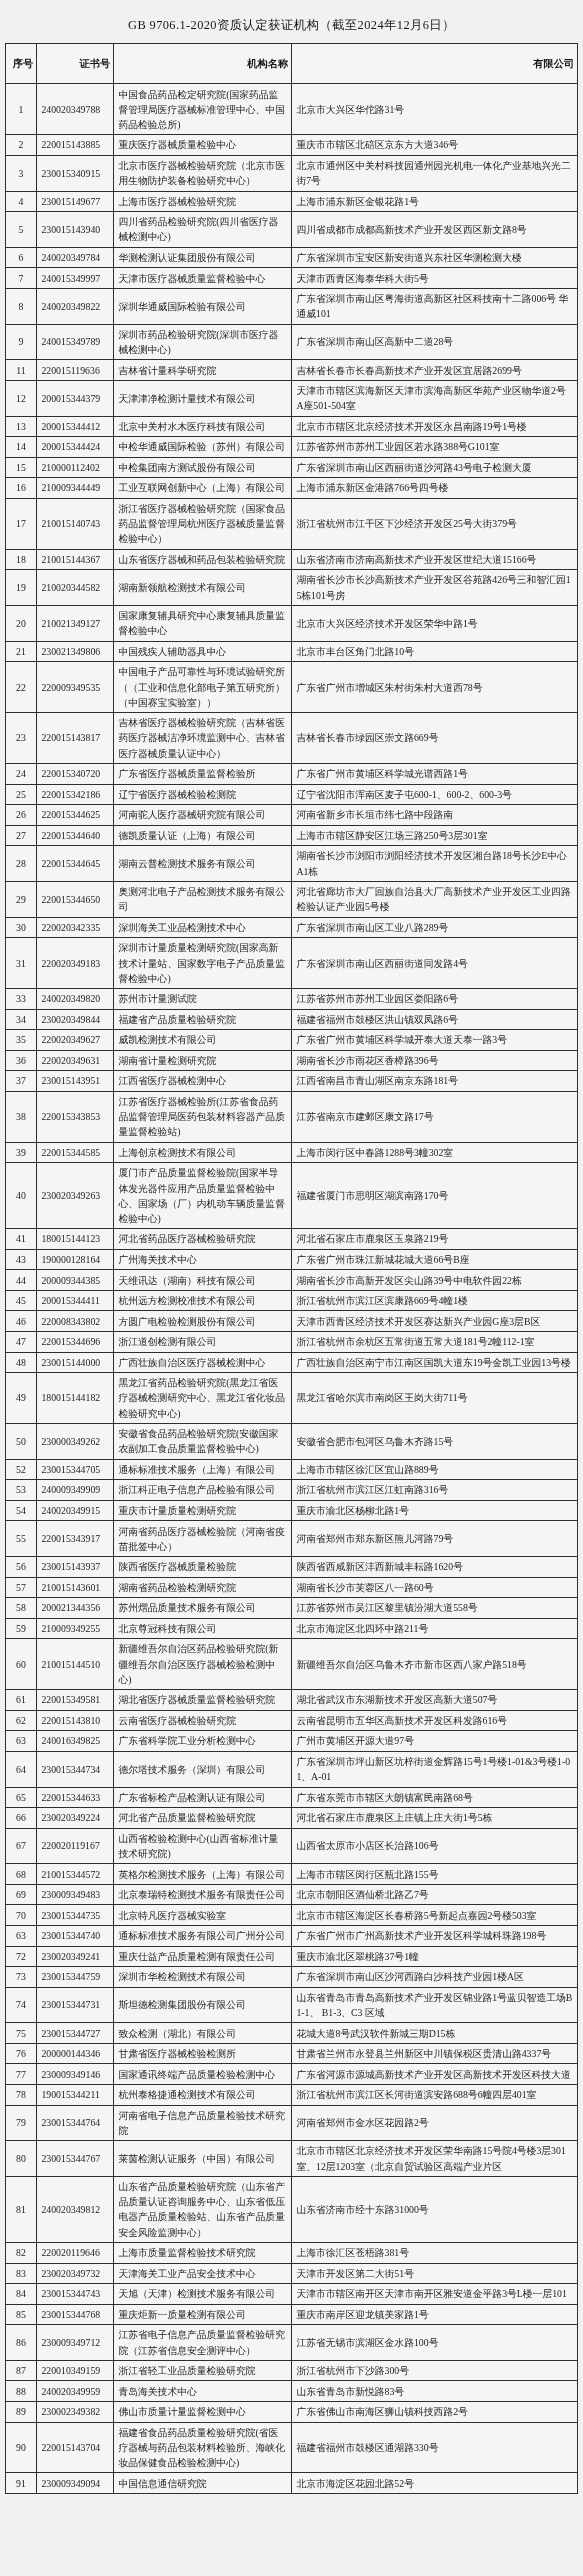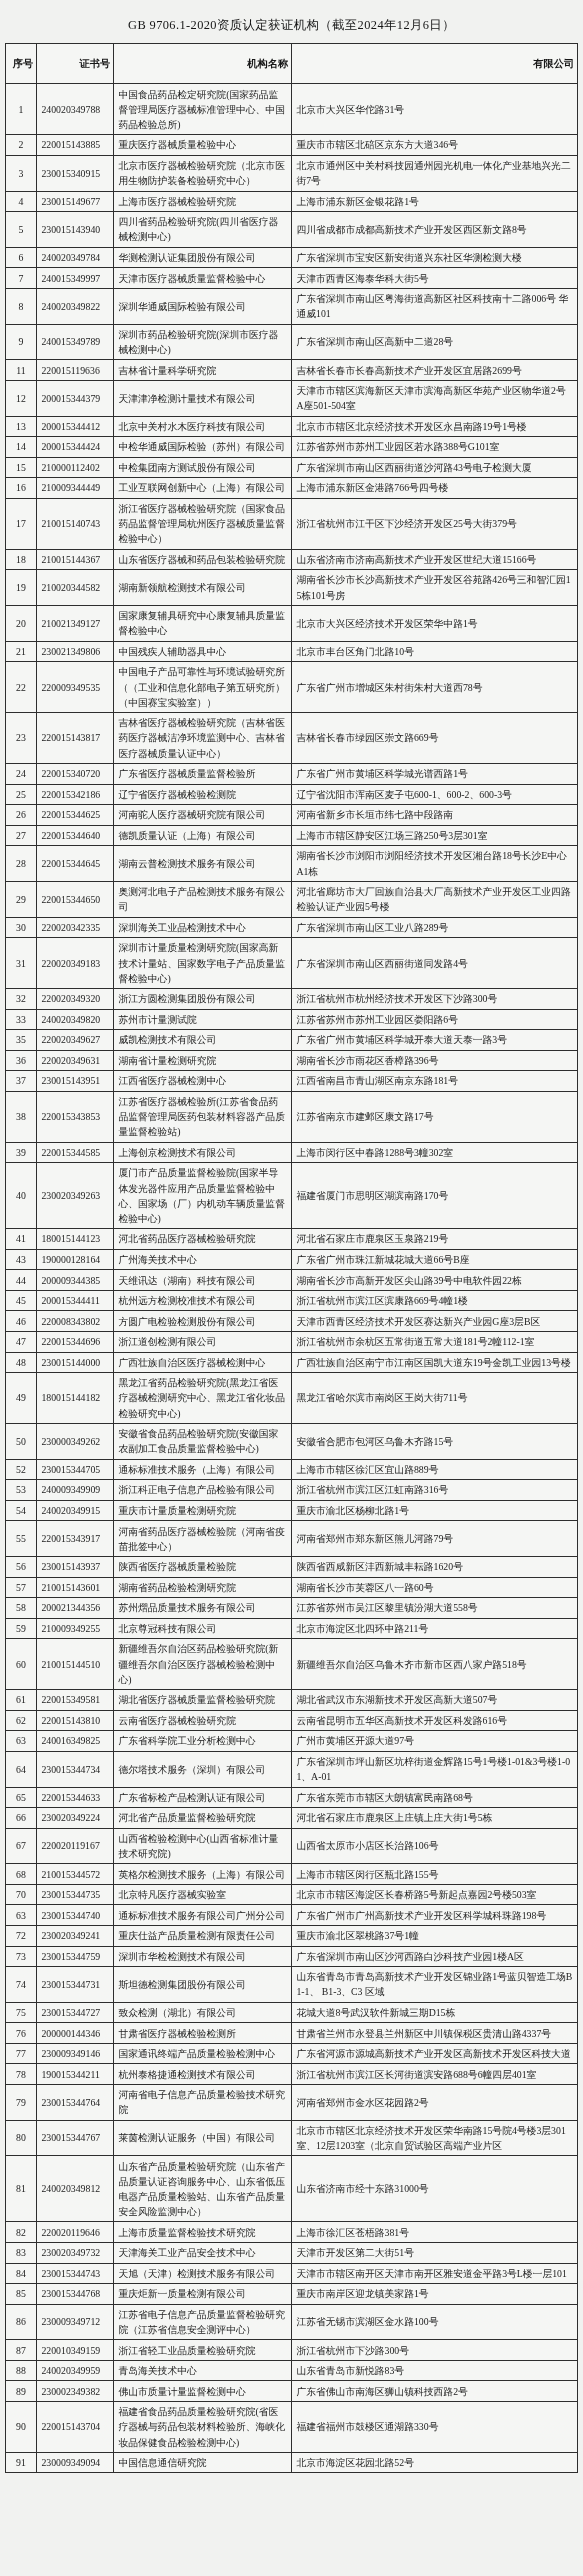--- a/index.html
+++ b/index.html
@@ -250,32 +250,32 @@
           <td class="c-name">深圳海关工业品检测技术中心</td>
           <td class="c-addr">广东省深圳市南山区工业八路289号</td>
         </tr>
         <tr>
           <td class="c-no">31</td>
           <td class="c-cert">220020349183</td>
           <td class="c-name">深圳市计量质量检测研究院(国家高新技术计量站、国家数字电子产品质量监督检验中心)</td>
           <td class="c-addr">广东省深圳市南山区西丽街道同发路4号</td>
         </tr>
         <tr>
-          <td class="c-no">32</td>
-          <td class="c-cert">220020349320</td>
-          <td class="c-name">浙江方圆检测集团股份有限公司</td>
-          <td class="c-addr">浙江省杭州市杭州经济技术开发区下沙路300号</td>
-        </tr>
-        <tr>
           <td class="c-no">33</td>
           <td class="c-cert">240020349820</td>
           <td class="c-name">苏州市计量测试院</td>
           <td class="c-addr">江苏省苏州市苏州工业园区娄阳路6号</td>
         </tr>
         <tr>
+          <td class="c-no">34</td>
+          <td class="c-cert">230020349844</td>
+          <td class="c-name">福建省产品质量检验研究院</td>
+          <td class="c-addr">福建省福州市鼓楼区洪山镇双凤路6号</td>
+        </tr>
+        <tr>
           <td class="c-no">35</td>
           <td class="c-cert">220020349627</td>
           <td class="c-name">威凯检测技术有限公司</td>
           <td class="c-addr">广东省广州市黄埔区科学城开泰大道天泰一路3号</td>
         </tr>
         <tr>
           <td class="c-no">36</td>
           <td class="c-cert">220020349631</td>
           <td class="c-name">湖南省计量检测研究院</td>
           <td class="c-addr">湖南省长沙市雨花区香樟路396号</td>
@@ -452,20 +452,26 @@
           <td class="c-no">67</td>
           <td class="c-cert">220020119167</td>
           <td class="c-name">山西省检验检测中心(山西省标准计量技术研究院)</td>
           <td class="c-addr">山西省太原市小店区长治路106号</td>
         </tr>
         <tr>
           <td class="c-no">68</td>
           <td class="c-cert">210015344572</td>
           <td class="c-name">英格尔检测技术服务（上海）有限公司</td>
           <td class="c-addr">上海市市辖区闵行区瓶北路155号</td>
+        </tr>
+        <tr>
+          <td class="c-no">69</td>
+          <td class="c-cert">230009349483</td>
+          <td class="c-name">北京泰瑞特检测技术服务有限责任公司</td>
+          <td class="c-addr">北京市朝阳区酒仙桥北路乙7号</td>
         </tr>
         <tr>
           <td class="c-no">70</td>
           <td class="c-cert">230015344735</td>
           <td class="c-name">北京特凡医疗器械实验室</td>
           <td class="c-addr">北京市市辖区海淀区长春桥路5号新起点嘉园2号楼503室</td>
         </tr>
         <tr>
           <td class="c-no">63</td>
           <td class="c-cert">230015344740</td>

